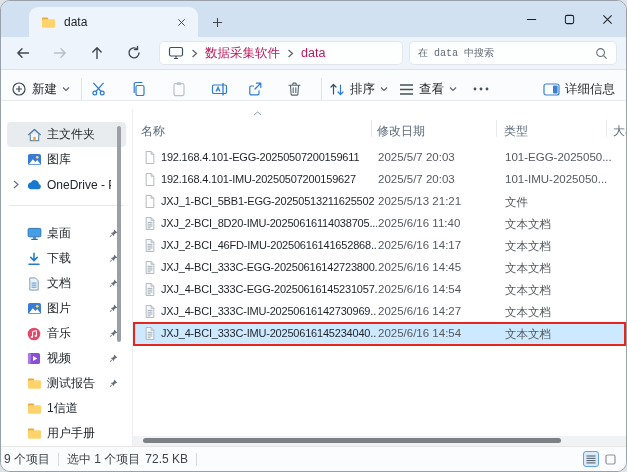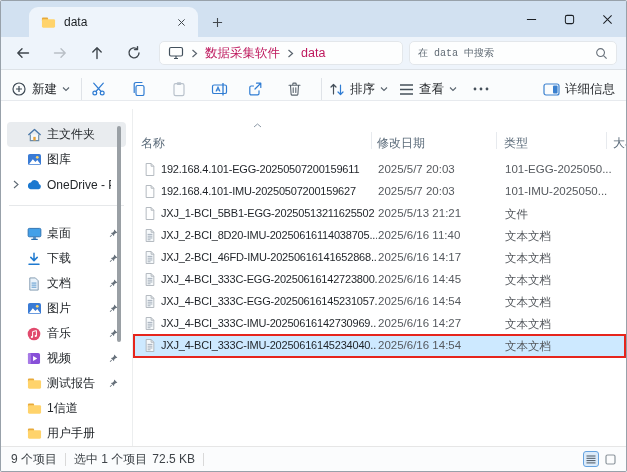--- a/index.html
+++ b/index.html
@@ -1,21 +1,21 @@
 <!DOCTYPE html>
 <html><head>
 <meta charset="utf-8">
 <style>
   * { margin:0; padding:0; box-sizing:border-box; }
   html,body { width:627px; height:472px; }
   body { font-family:"Liberation Sans","DejaVu Sans",sans-serif; background:#dfe3e8; }
   svg { display:block; }
 
   .window { position:relative; width:627px; height:472px; background:#fff;
-            border:1px solid #98a1aa; border-radius:2px; overflow:hidden; }
+            border:1px solid #98a1aa; border-radius:10px; overflow:hidden; }
 
   
   .titlebar { position:absolute; left:0; top:0; width:100%; height:36px; background:#d2e1f1; }
   .tab { position:absolute; left:28px; top:6px; width:169px; height:30px; background:#eef4fb;
          border-radius:9px 9px 0 0; display:flex; align-items:center; padding:0 8px 0 12px; }
   .tab-label { font-size:12px; color:#1b1f23; margin-left:8px; flex:1; }
   .tab-close { width:18px; height:18px; border-radius:4px; display:flex; align-items:center; justify-content:center; }
   .newtab-btn { position:absolute; left:204px; top:9px; width:24px; height:24px; border-radius:5px;
                 display:flex; align-items:center; justify-content:center; }
   .win-controls { position:absolute; right:0; top:0; height:36px; display:flex; }
@@ -50,41 +50,41 @@
   .side-item { position:relative; height:25px; margin:0 6px; border-radius:4px; display:flex; align-items:center;padding-left:36px; }
   .side-item.sel { background:#e9ecef; }
   .side-chevron { position:absolute; left:2px; width:14px; display:flex; justify-content:center; }
   .side-icon { position:absolute; left:18px; width:18px; display:flex; justify-content:center; }
   .side-label { position:absolute; left:40px; font-size:12px; color:#23272b; white-space:nowrap; overflow:hidden; max-width:64px; }
   .side-pin { position:absolute; right:8px; top:8px; }
   .side-divider { height:1px; background:#e6e8ea; margin:8px 8px 15px 8px; }
   .side-scroll { position:absolute; left:116px; top:17px; width:4px; height:216px; background:#9aa0a5; border-radius:2px; }
   .splitter { position:absolute; left:131px; top:0; width:1px; height:100%; background:#eceeef; }
 
-  .content { position:absolute; left:132px; top:12px; right:0; height:100%; }
+  .content { position:absolute; left:132px; top:0; right:0; height:100%; }
   .list-header { position:relative; height:38px; }
   .hdr { position:absolute; top:14px; font-size:12px; color:#5b6b7a; white-space:nowrap; }
   .hdr-sep { position:absolute; top:11px; width:1px; height:17px; background:#e7eaee; }
   .sort-ind { position:absolute; left:120px; top:2px; }
   .rows { position:absolute; left:0; top:38px; right:0; }
   .row { position:relative; height:22px; width:491px; margin-left:1px; }
   .row.sel { background:#cde9ff; }
   .row-anno { position:absolute; left:-1px; top:-1px; right:-1px; bottom:-1px; border:2px solid #e6251c; pointer-events:none; }
   .f-icon { position:absolute; left:10px; top:3px; }
   .c-name { position:absolute; left:27px; top:4px; width:216px; font-size:11px; letter-spacing:-0.2px;
             color:#1f2328; white-space:nowrap; overflow:hidden; }
   .c-date { position:absolute; left:244px; top:4px; font-size:11.5px; color:#55595e; white-space:nowrap; }
   .c-type { position:absolute; left:371px; top:4px; font-size:11.5px; color:#55595e; white-space:nowrap; }
 
   .hscroll { position:absolute; left:0; right:0; bottom:0; height:10px; background:#f0f2f3; }
   .hscroll-thumb { position:absolute; left:10px; top:2px; width:418px; height:5px; background:#7d8186; border-radius:3px; }
 
   
   .statusbar { position:absolute; left:0; bottom:0; width:100%; height:25px; background:#fbfcfd;
-               border-top:1px solid #e6e6e6; display:flex; align-items:center; padding-left:10px; }
+               border-top:1px solid #e6e6e6; display:flex; align-items:center; padding-left:3px; }
   .st-text { font-size:12px; color:#3f4449; white-space:nowrap; }
   .st-sep { width:1px; height:13px; background:#d9d9d9; margin:0 8px; }
   .view-toggles { position:absolute; right:8px; top:4px; display:flex; gap:3px; }
   .vt { width:16px; height:16px; border-radius:3px; display:flex; align-items:center; justify-content:center; }
   .vt.sel { background:#dcebfa; border:1px solid #66a3e0; }
 </style>
 </head>
 <body>
 
 <div class="window">

